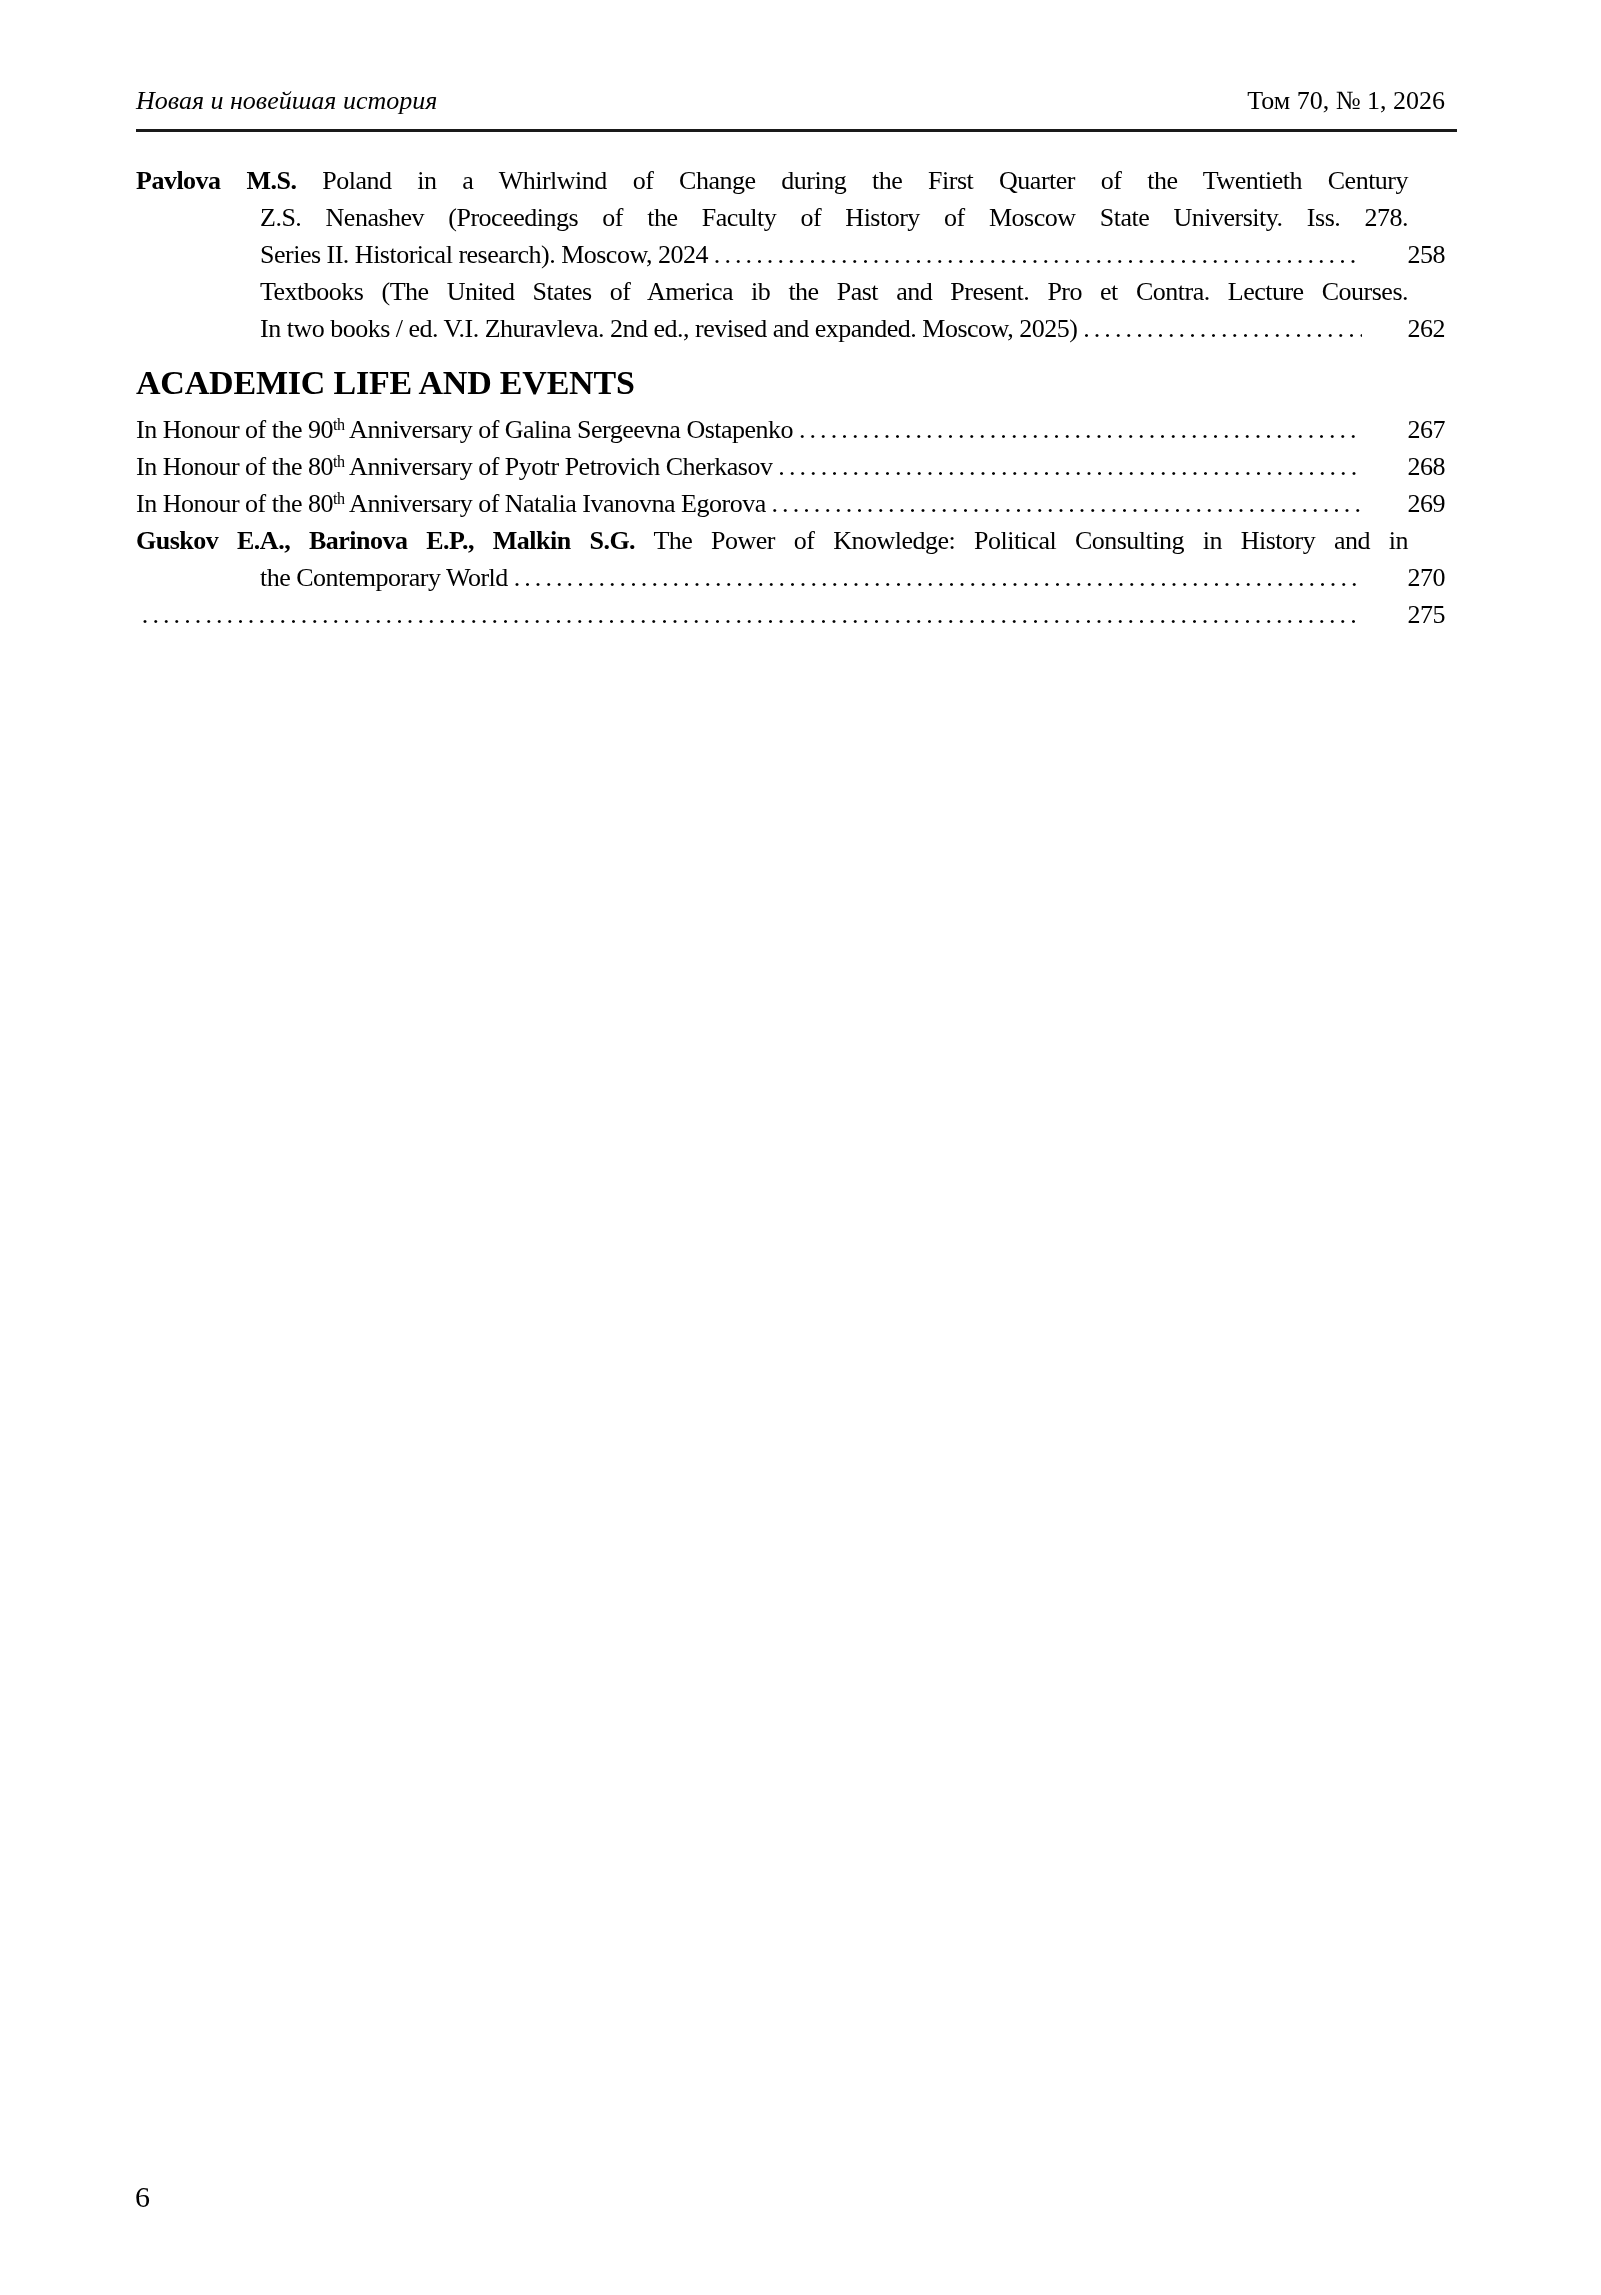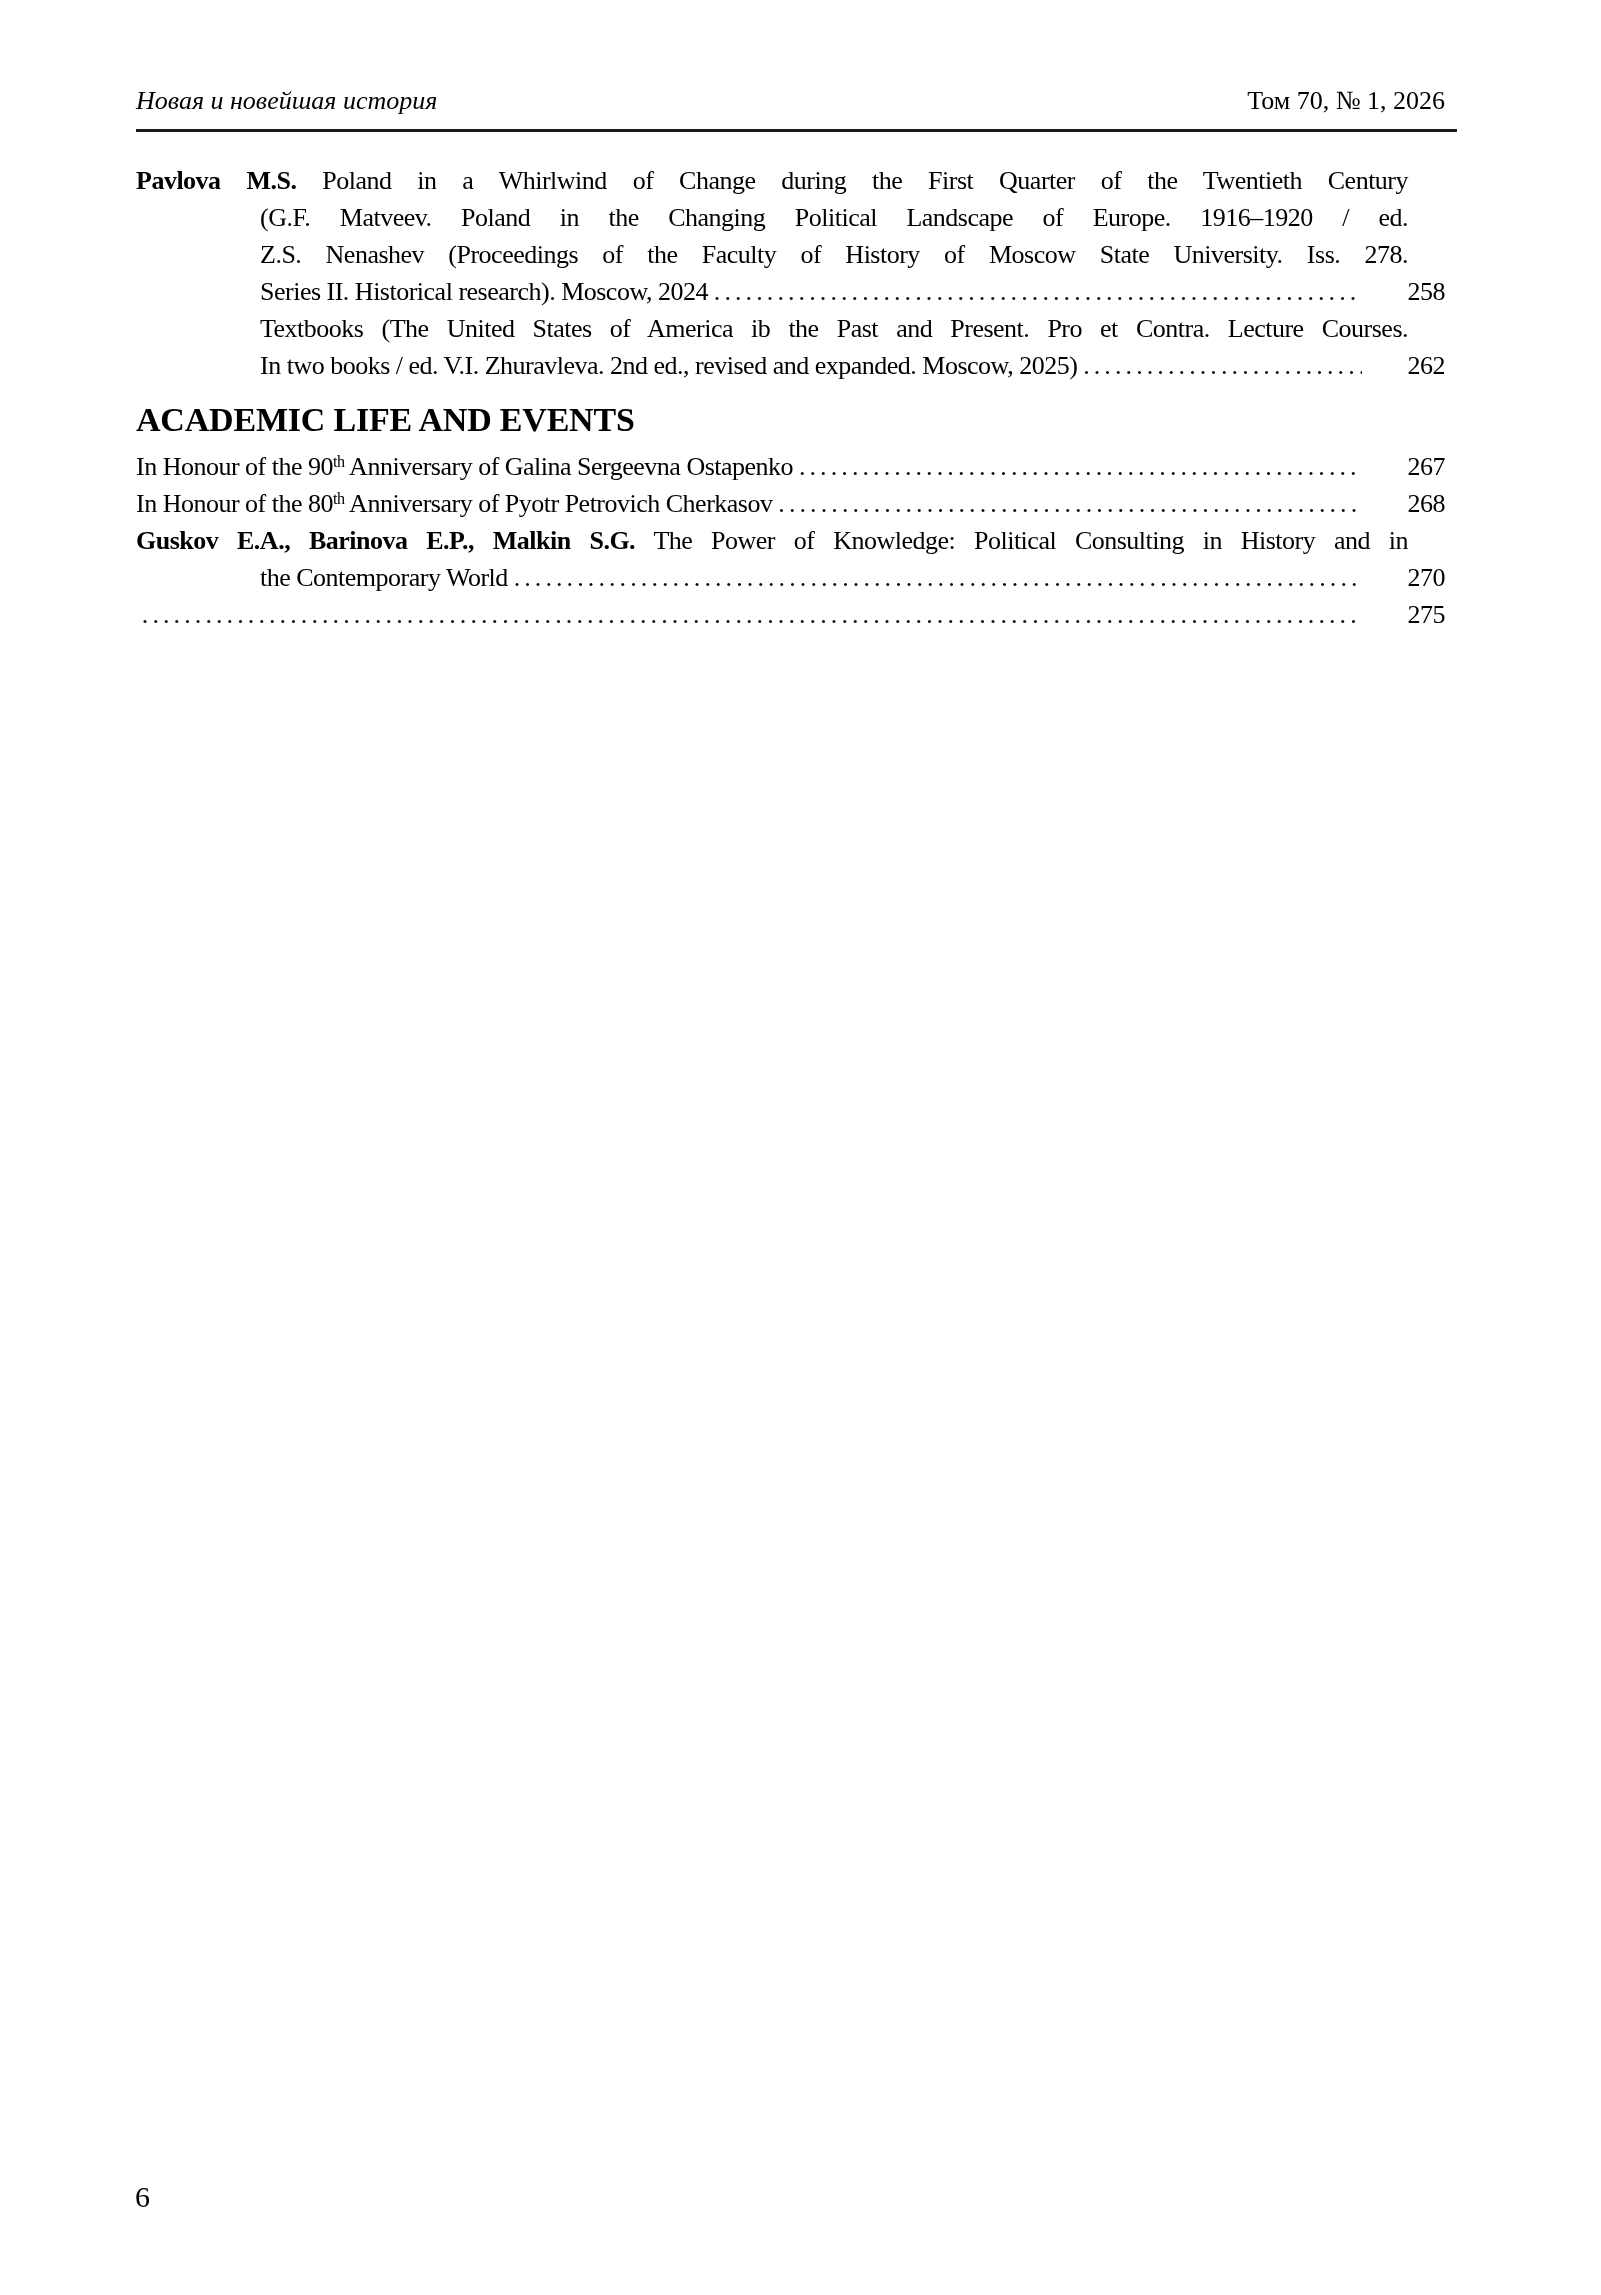--- a/index.html
+++ b/index.html
@@ -97,21 +97,20 @@
     <div class="running-head">
       <span class="jtitle">Новая и новейшая история</span>
       <span class="jissue">Том 70, № 1, 2026</span>
     </div>
     <div class="rule"></div>
 
     <div class="toc">
 
       <div class="entry">
         <div class="line just"><b>Pavlova M.S.</b> <span>Poland in a Whirlwind of Change during the First Quarter of the Twentieth Century</span></div>
-        <div class="line just hang">(G.F. Matveev. Poland in the Changing Political Landscape of Europe. 1916–1920 / ed.</div>
         <div class="line just hang">Z.S. Nenashev (Proceedings of  the Faculty of History of Moscow State University. Iss. 278.</div>
         <div class="line row hang">
           <span class="txt">Series II. Historical research). Moscow, 2024</span>
           <span class="dots"></span>
           <span class="pg">258</span>
         </div>
       </div>
 
       <div class="entry">
         <div class="line just hang">Textbooks (The United States of America ib the Past and Present. Pro et Contra. Lecture Courses.</div>
@@ -129,20 +128,25 @@
         <span class="dots"></span>
         <span class="pg">267</span>
       </div>
 
       <div class="line row">
         <span class="txt"><span>In Honour of the 80</span><sup>th</sup><span> Anniversary of Pyotr Petrovich Cherkasov</span></span>
         <span class="dots"></span>
         <span class="pg">268</span>
       </div>
 
+      <div class="line row">
+        <span class="txt"><span>In Honour of the 80</span><sup>th</sup><span> Anniversary of Natalia Ivanovna Egorova</span></span>
+        <span class="dots"></span>
+        <span class="pg">269</span>
+      </div>
 
       <div class="entry">
         <div class="line just"><b>Guskov E.A., Barinova E.P., Malkin S.G.</b> <span>The Power of Knowledge: Political Consulting in History and in</span></div>
         <div class="line row hang">
           <span class="txt">the Contemporary World</span>
           <span class="dots"></span>
           <span class="pg">270</span>
         </div>
       </div>
 

